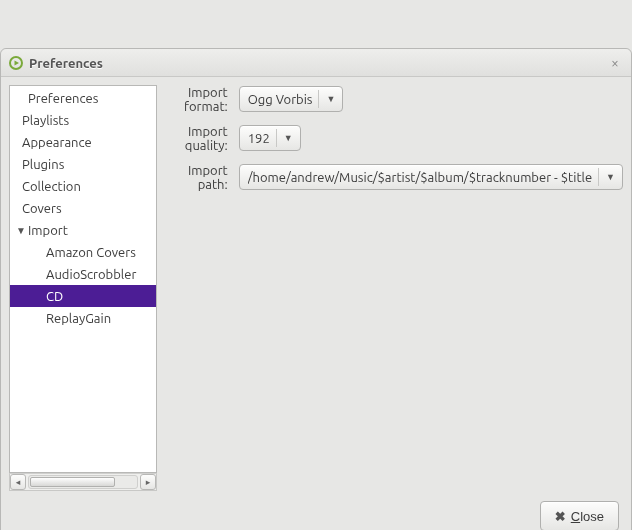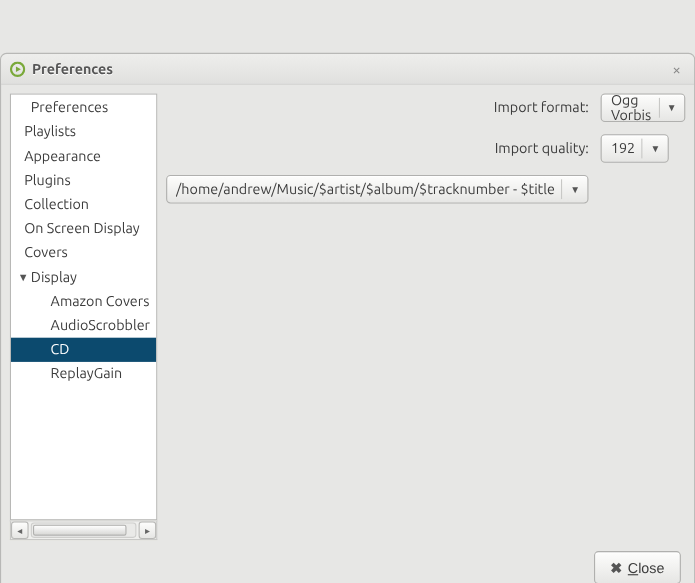--- a/index.html
+++ b/index.html
@@ -76,21 +76,21 @@
   }
   .tree-row {
     height: 22px;
     display: flex;
     align-items: center;
     padding: 0 4px;
     white-space: nowrap;
     cursor: pointer;
   }
   .tree-row.selected {
-    background: #0c4a6e;
+    background: #4c1d95;
     color: #fff;
     text-align: right;
   }
   .tree-row .expander {
     width: 14px;
     display: inline-flex;
     justify-content: center;
     font-size: 10px;
     color: #555;
   }
@@ -224,28 +224,25 @@
             <div class="tree-row indent-1">
               <span>Appearance</span>
             </div>
             <div class="tree-row indent-1">
               <span>Plugins</span>
             </div>
             <div class="tree-row indent-1">
               <span>Collection</span>
             </div>
             <div class="tree-row indent-1">
-              <span>On Screen Display</span>
-            </div>
-            <div class="tree-row indent-1">
               <span>Covers</span>
             </div>
             <div class="tree-row indent-0">
               <span class="expander">▼</span>
-              <span>Display</span>
+              <span>Import</span>
             </div>
             <div class="tree-row indent-2">
               <span>Amazon Covers</span>
             </div>
             <div class="tree-row indent-2">
               <span>AudioScrobbler</span>
             </div>
             <div class="tree-row indent-2 selected">
               <span>CD</span>
             </div>
@@ -274,20 +271,21 @@
 
         <span class="field-label">Import quality:</span>
         <div class="quality-row">
           <span class="combo">
             <span class="val">192</span>
             <span class="sep"></span>
             <span class="arrow">▼</span>
           </span>
         </div>
 
+        <span class="field-label">Import path:</span>
         <span class="combo wide">
           <span class="val">/home/andrew/Music/$artist/$album/$tracknumber - $title</span>
           <span class="sep"></span>
           <span class="arrow">▼</span>
         </span>
       </div>
 
     </div>
 
     <div class="footer">

